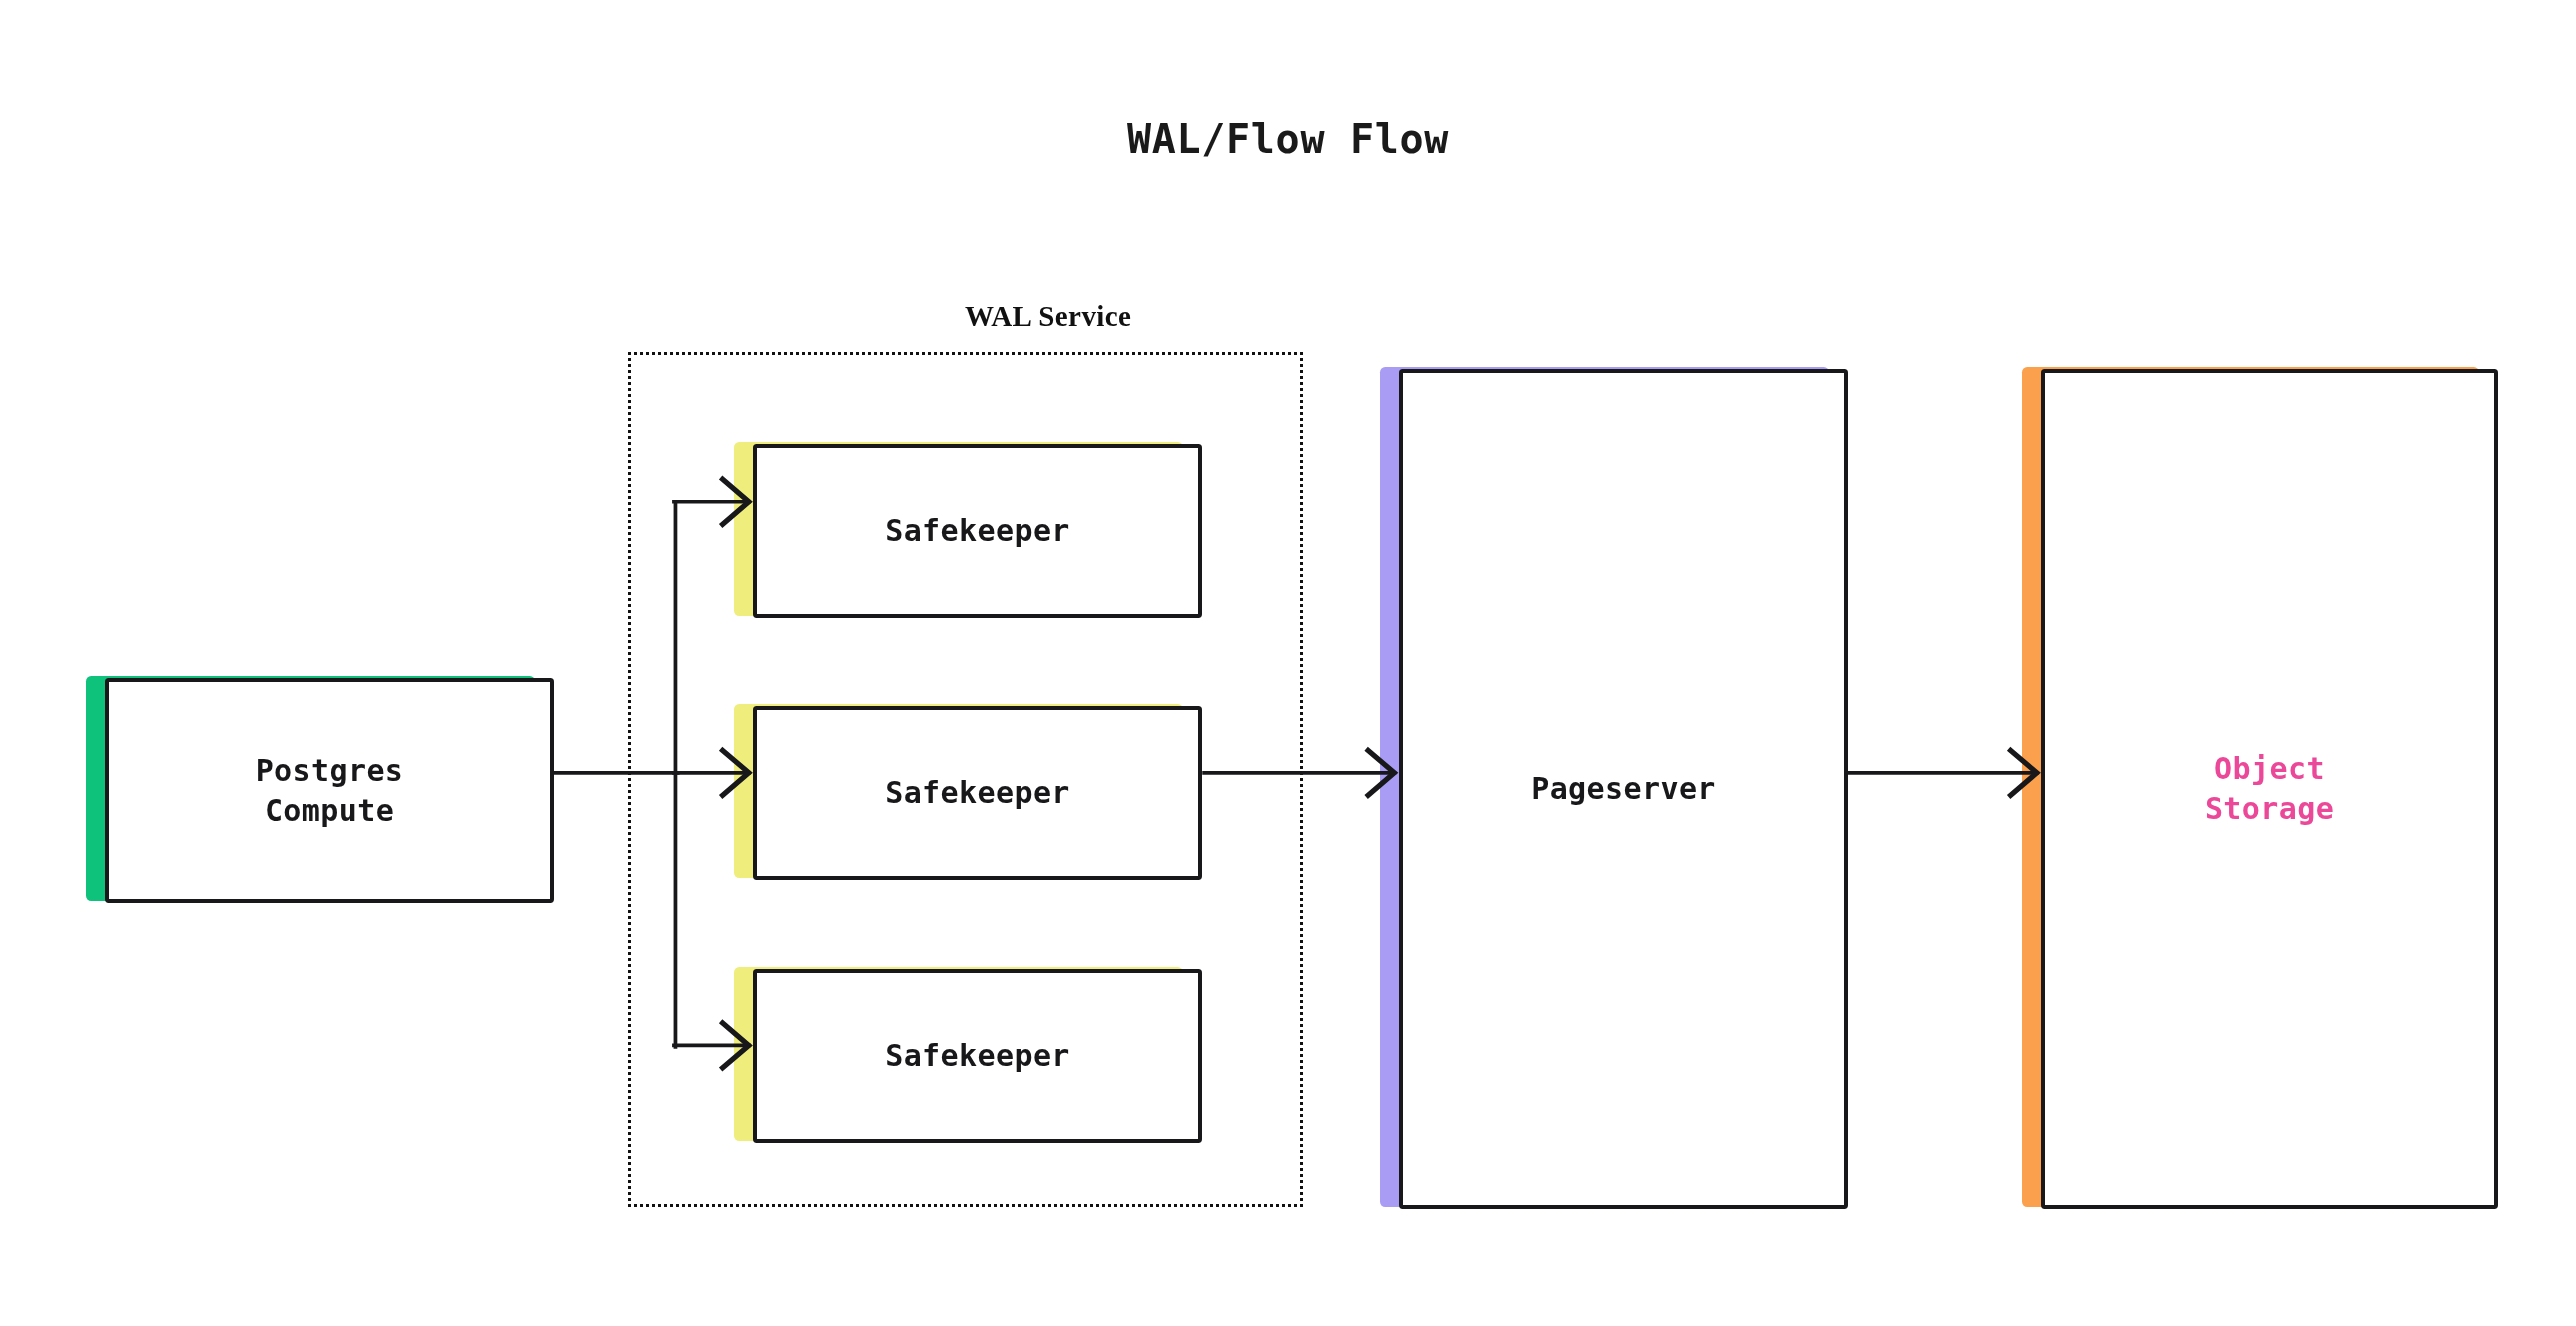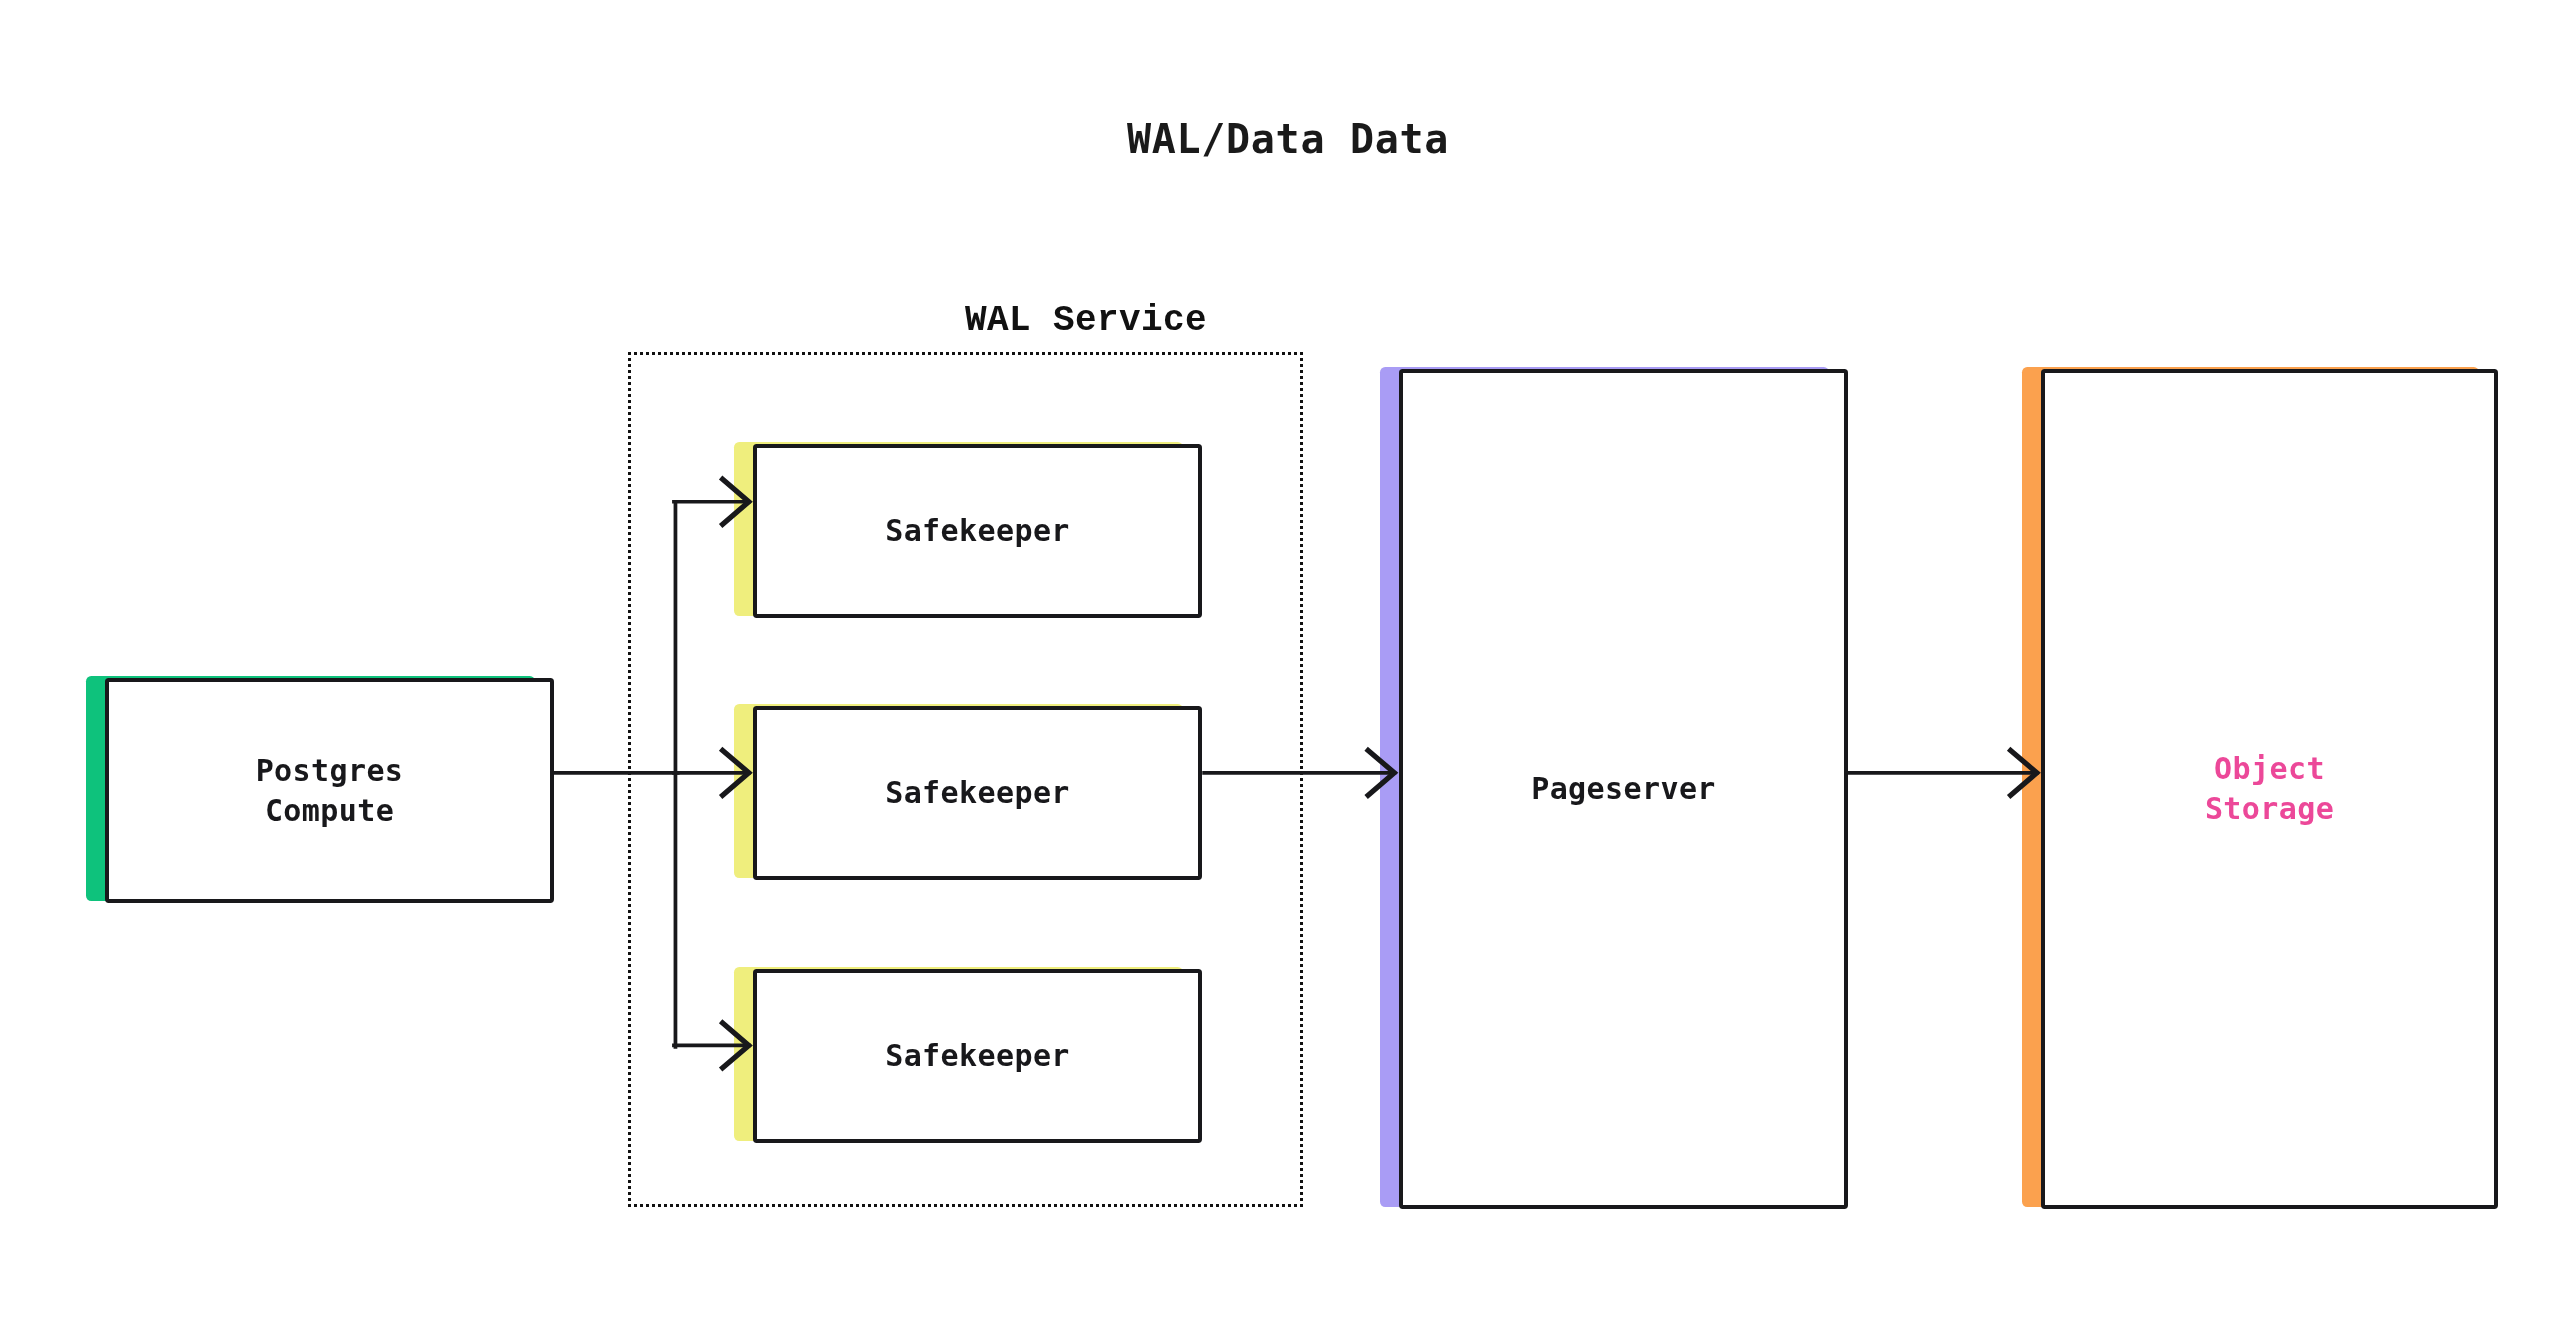--- a/index.html
+++ b/index.html
@@ -29,26 +29,26 @@
     font-size: 40px;
     font-weight: bold;
     letter-spacing: 0.7px;
     color: #1a1a1a;
     font-family: "DejaVu Sans Mono", "Liberation Mono", monospace;
   }
 
   
   .group-label {
     position: absolute;
-    font-size: 36px;
+    font-size: 29px;
     font-weight: bold;
     color: #111111;
     letter-spacing: 0.4px;
     white-space: nowrap;
-    font-family: Liberation Mono, monospace;
+    font-family: Liberation Serif, serif;
   }
   .group-box {
     position: absolute;
     border: 3.7px dotted #111111;
     background: transparent;
     box-sizing: border-box;
   }
 
   
   .node {
@@ -114,21 +114,21 @@
     stroke-width: 7;
     stroke-linecap: square;
     stroke-linejoin: miter;
   }
 </style>
 </head>
 <body>
 
 <div id="canvas" style="width: 2576px; height: 1327px; background: rgb(255, 255, 255);">
 
-  <div class="diagram-title">WAL/Data Data</div>
+  <div class="diagram-title">WAL/Flow Flow</div>
 
   <div class="group-label" id="group-label" style="left: 965px; top: 300px;">WAL Service</div>
 
   <div class="group-box" id="group-box" style="left: 628px; top: 352px; width: 675px; height: 855px; border-color: rgb(17, 17, 17);"></div>
 
   <div id="nodes-layer">
       <div class="node" style="left: 105px; top: 659px; width: 449px; height: 225px;">
         <div class="shadow" style="background: rgb(14, 194, 124);"></div>
         <div class="body" style="border-color: rgb(24, 24, 27);">
           <div class="label" style="color: rgb(24, 24, 27);">Postgres

